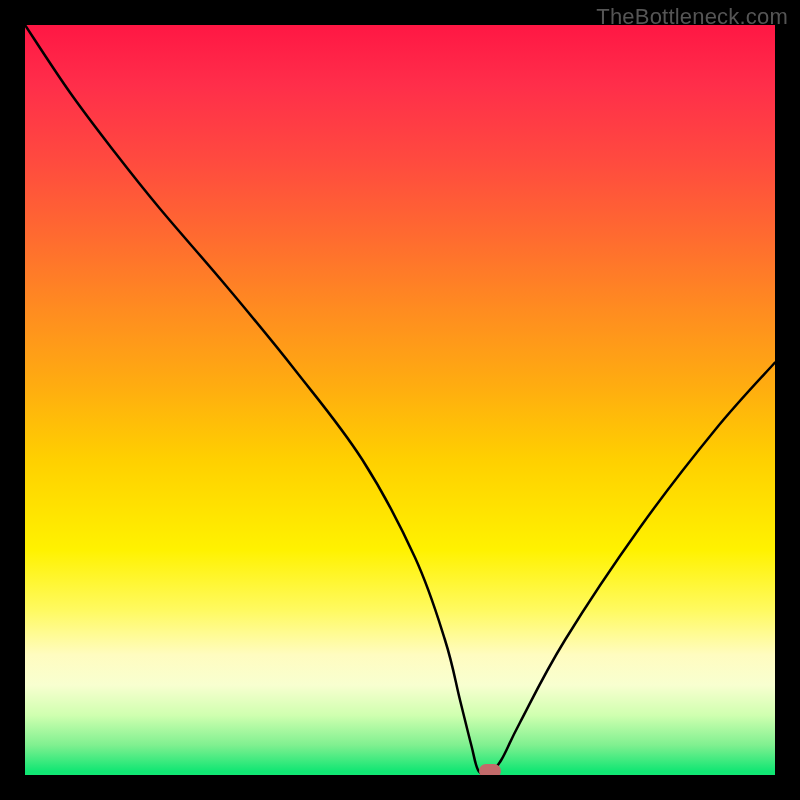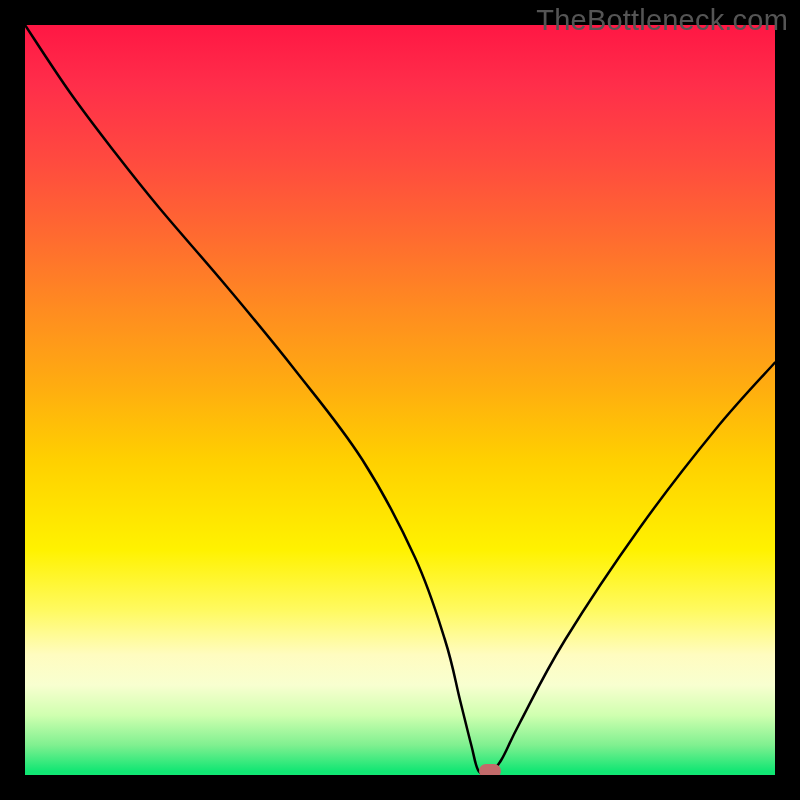--- a/index.html
+++ b/index.html
@@ -9,21 +9,21 @@
     height: 800px;
     background: #000;
     position: relative;
     font-family: Arial, sans-serif;
   }
   .watermark {
     position: absolute;
     top: 4px;
     right: 12px;
     color: #555555;
-    font-size: 29px;
+    font-size: 22px;
     font-weight: 500;
     letter-spacing: 0.2px;
     z-index: 10;
   }
   .plot-area {
     position: absolute;
     left: 25px;
     top: 25px;
     width: 750px;
     height: 750px;

